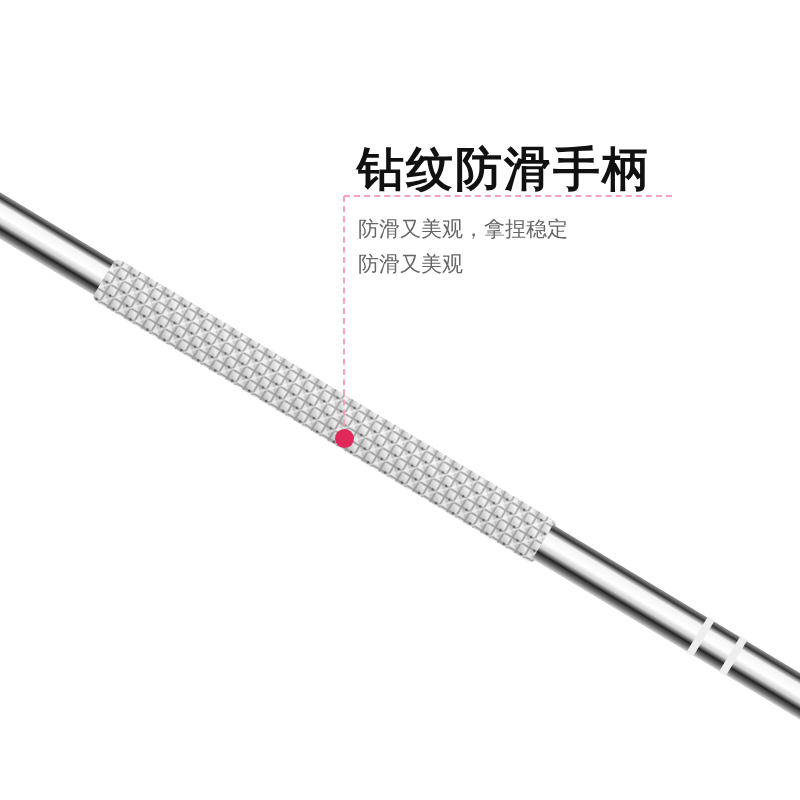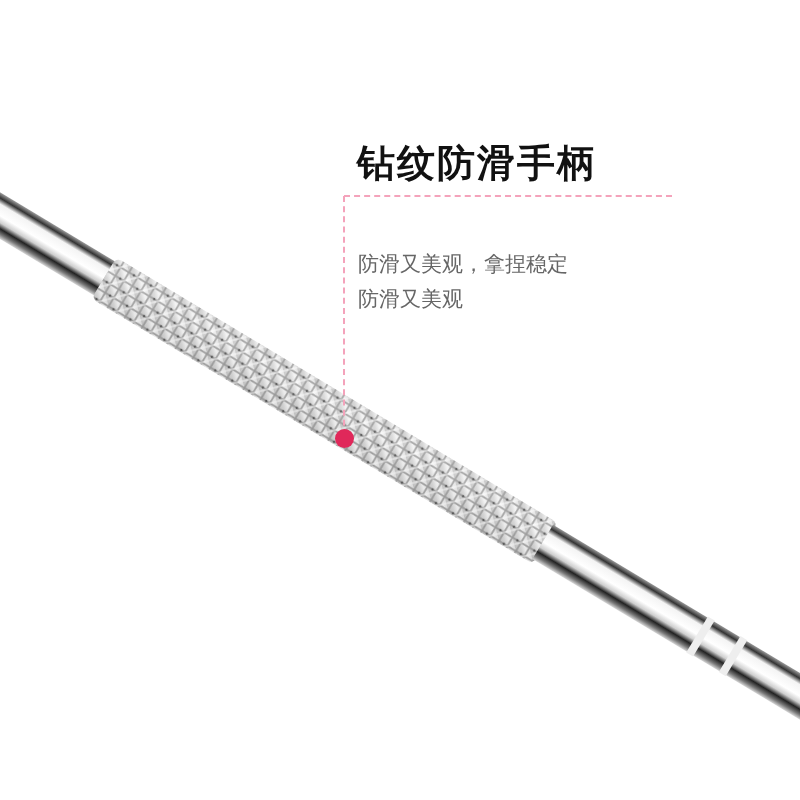--- a/index.html
+++ b/index.html
@@ -1,26 +1,26 @@
 <!DOCTYPE html>
 <html><head>
 <meta charset="utf-8">
 <style>
   html, body { margin:0; padding:0; background:#ffffff; }
   .canvas { position:relative; width:800px; height:800px; overflow:hidden; background:#ffffff; }
   .rod-svg { position:absolute; left:0; top:0; width:800px; height:800px; }
   .title {
     position:absolute; left:357px; top:138px;
     font-family:Liberation Serif, serif; font-weight:bold;
-    font-size:38px; letter-spacing:2px; color:#111111; white-space:nowrap;text-align:center;
+    font-size:47px; letter-spacing:2px; color:#111111; white-space:nowrap;text-align:center;
   }
   .desc {
     position:absolute; left:358px; top:212px;
     font-family:"DejaVu Sans", sans-serif;
-    font-size:21px; line-height:35px; color:#666666; white-space:nowrap;margin-top:35px;
+    font-size:21px; line-height:35px; color:#666666; white-space:nowrap;
   }
   .guide-h {
     position:absolute; left:344px; top:195px; width:328px; height:0;
     border-top:2px dashed #f4a3bb;
   }
   .guide-v {
     position:absolute; left:343px; top:196px; width:0; height:240px;
     border-left:2px dashed #f4a3bb;
   }
   .dot {

